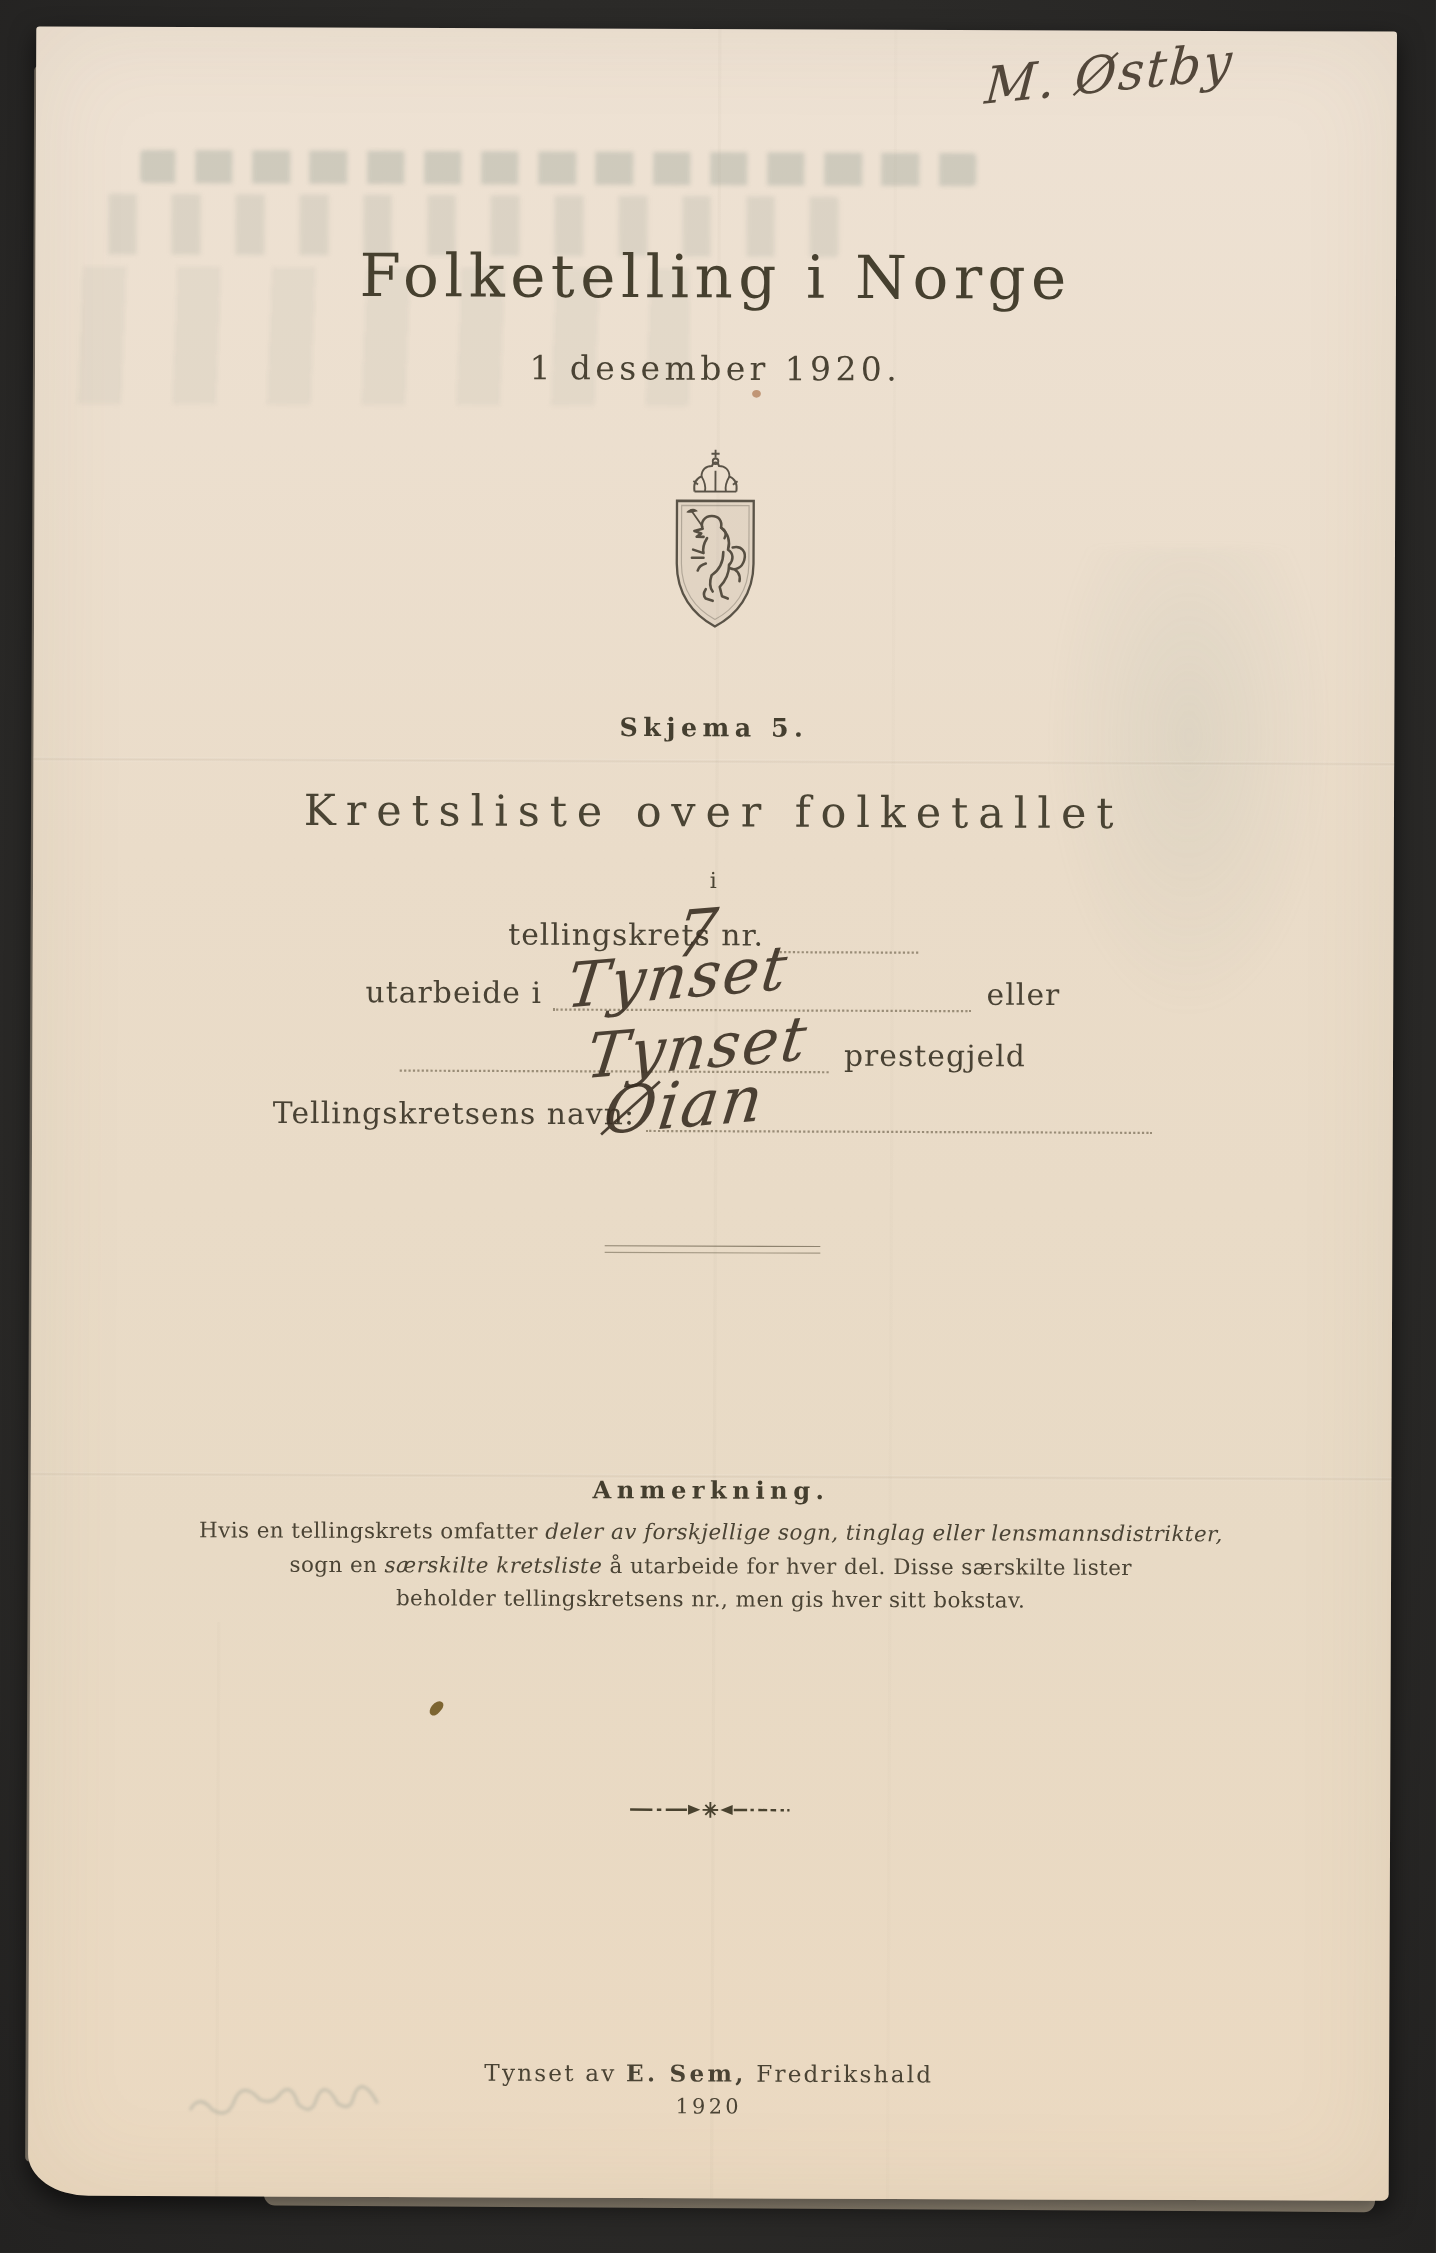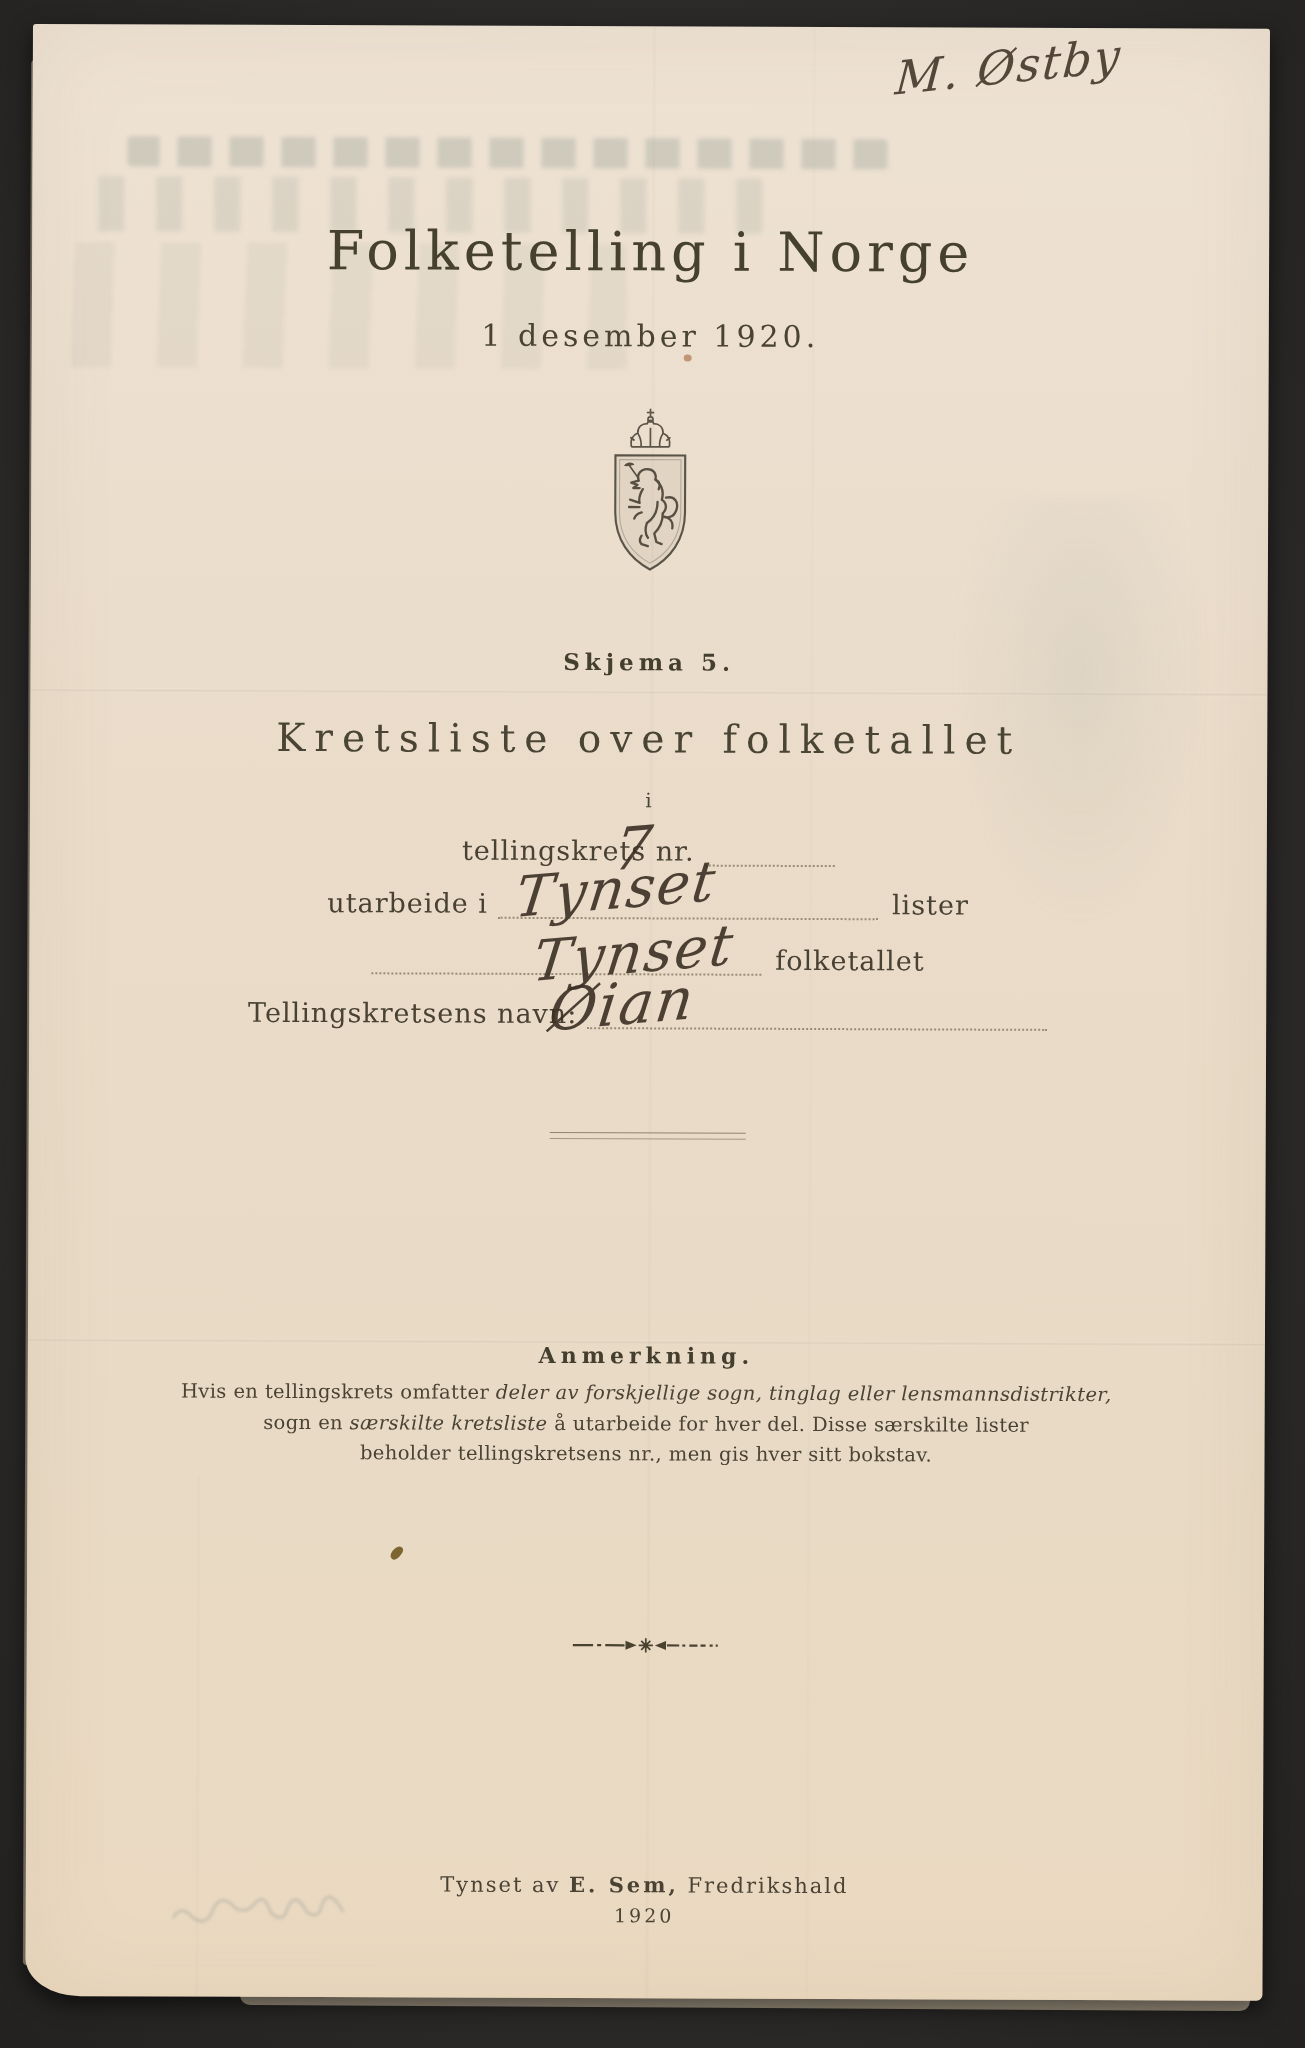--- a/index.html
+++ b/index.html
@@ -134,25 +134,25 @@
   <div class="centered heading">Kretsliste over folketallet</div>
   <div class="centered prep">i</div>
 
   <div class="row row1">
     <span class="lbl">tellingskrets nr.</span>
     <span class="dotline w120"></span>
   </div>
   <div class="row row2">
     <span class="lbl">utarbeide i</span>
     <span class="dotline w380"></span>
-    <span class="after-lbl">lister</span>
+    <span class="after-lbl">eller</span>
   </div>
   <div class="row row3">
     <span class="dotline w390"></span>
-    <span class="after-lbl">folketallet</span>
+    <span class="after-lbl">prestegjeld</span>
   </div>
   <div class="row row4">
     <span class="lbl">Tellingskretsens navn:</span>
     <span class="dotline w460"></span>
   </div>
 
   <div class="hand hand-7">7</div>
   <div class="hand hand-tynset1">Tynset</div>
   <div class="hand hand-tynset2">Tynset</div>
   <div class="hand hand-oian">Øian</div>

